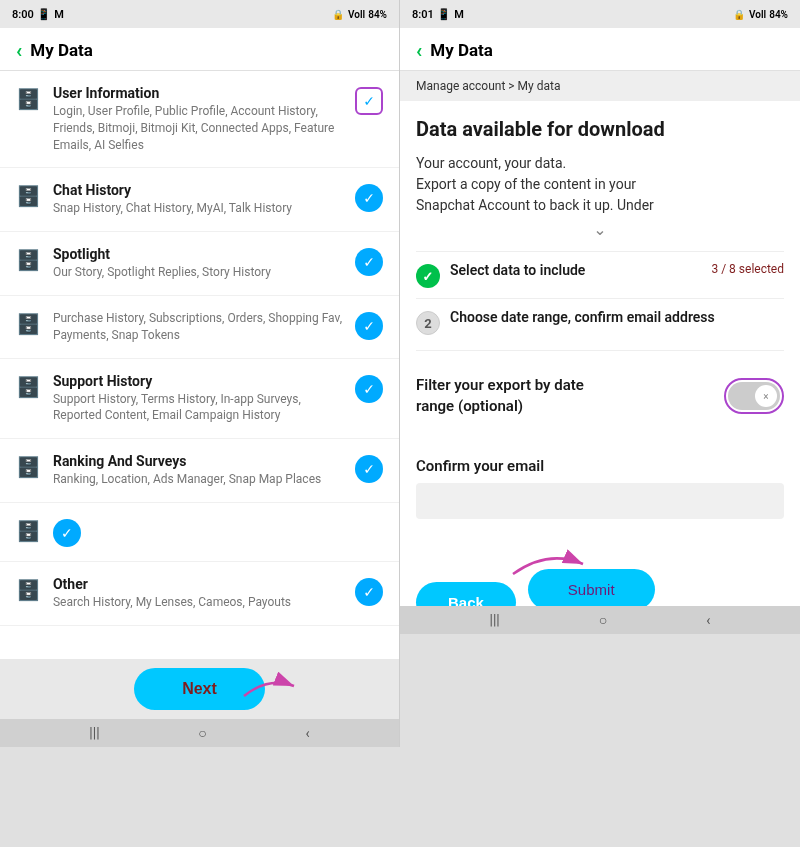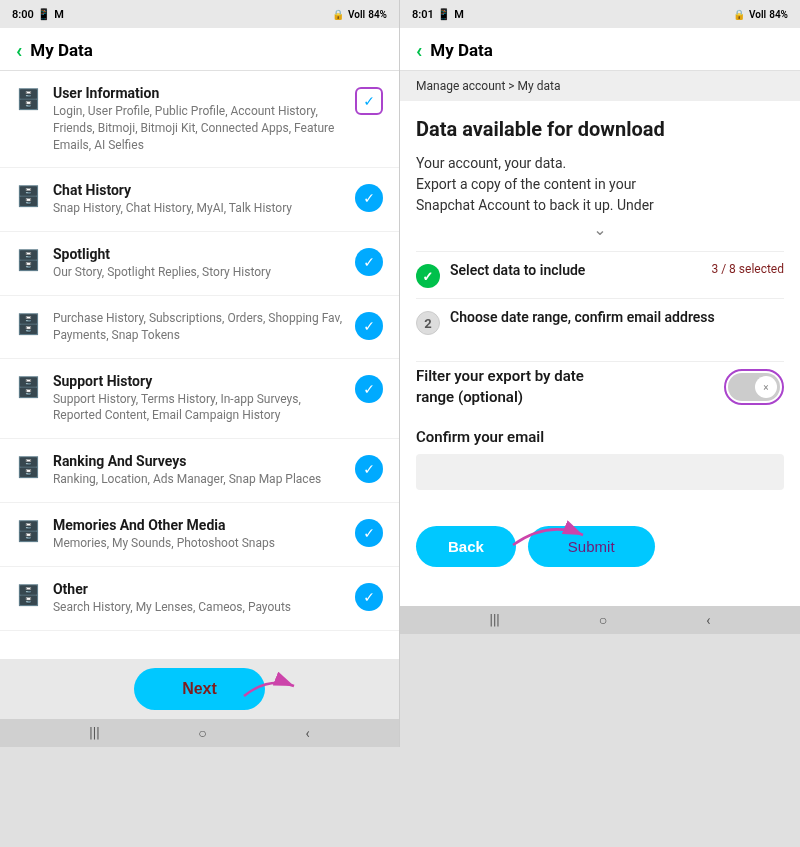--- a/index.html
+++ b/index.html
@@ -204,22 +204,22 @@
       font-weight: 700;
       margin-top: 2px;
     }
     .step-icon.check { background: #00c04b; color: white; }
     .step-icon.number { background: #ddd; color: #555; border: 1px solid #ccc; }
     .step-text { flex: 1; }
     .step-label { font-size: 14px; font-weight: 600; color: #1a1a1a; }
     .step-count { font-size: 12px; color: #7f1d1d; margin-left: auto; flex-shrink: 0; }
 
     .filter-section {
-      margin: 16px 0;
-      padding: 4px 0;
+      margin: 5px 0;
+      padding: 24px 0;
       border-top: 1px solid #eee;
     }
     .filter-row {
       display: flex;
       align-items: center;
       justify-content: space-between;
     }
     .filter-label {
       font-size: 15px;
       font-weight: 600;
@@ -278,20 +278,21 @@
     }
     .btn-back {
       background: #00c8ff;
       color: white;
       border: none;
       border-radius: 30px;
       padding: 12px 32px;
       font-size: 15px;
       font-weight: 600;
       cursor: pointer;
+      margin-top: 27px;
     }
     .btn-submit {
       background: #00c8ff;
       color: #701a75;
       border: none;
       border-radius: 30px;
       padding: 12px 40px;
       font-size: 15px;
       font-weight: 400;
       cursor: pointer;
@@ -369,24 +370,20 @@
       <div class="item-icon">🗄️</div>
       <div class="item-text">
         <div class="item-title">Ranking And Surveys</div>
         <div class="item-subtitle">Ranking, Location, Ads Manager, Snap Map Places</div>
       </div>
       <div class="item-check">✓</div>
     </div>
 
     <div class="list-item">
       <div class="item-icon">🗄️</div>
-      <div class="item-text">
-        <div class="item-title">Memories And Other Media</div>
-        <div class="item-subtitle">Memories, My Sounds, Photoshoot Snaps</div>
-      </div>
       <div class="item-check">✓</div>
     </div>
 
     <div class="list-item">
       <div class="item-icon">🗄️</div>
       <div class="item-text">
         <div class="item-title">Other</div>
         <div class="item-subtitle">Search History, My Lenses, Cameos, Payouts</div>
       </div>
       <div class="item-check">✓</div>

